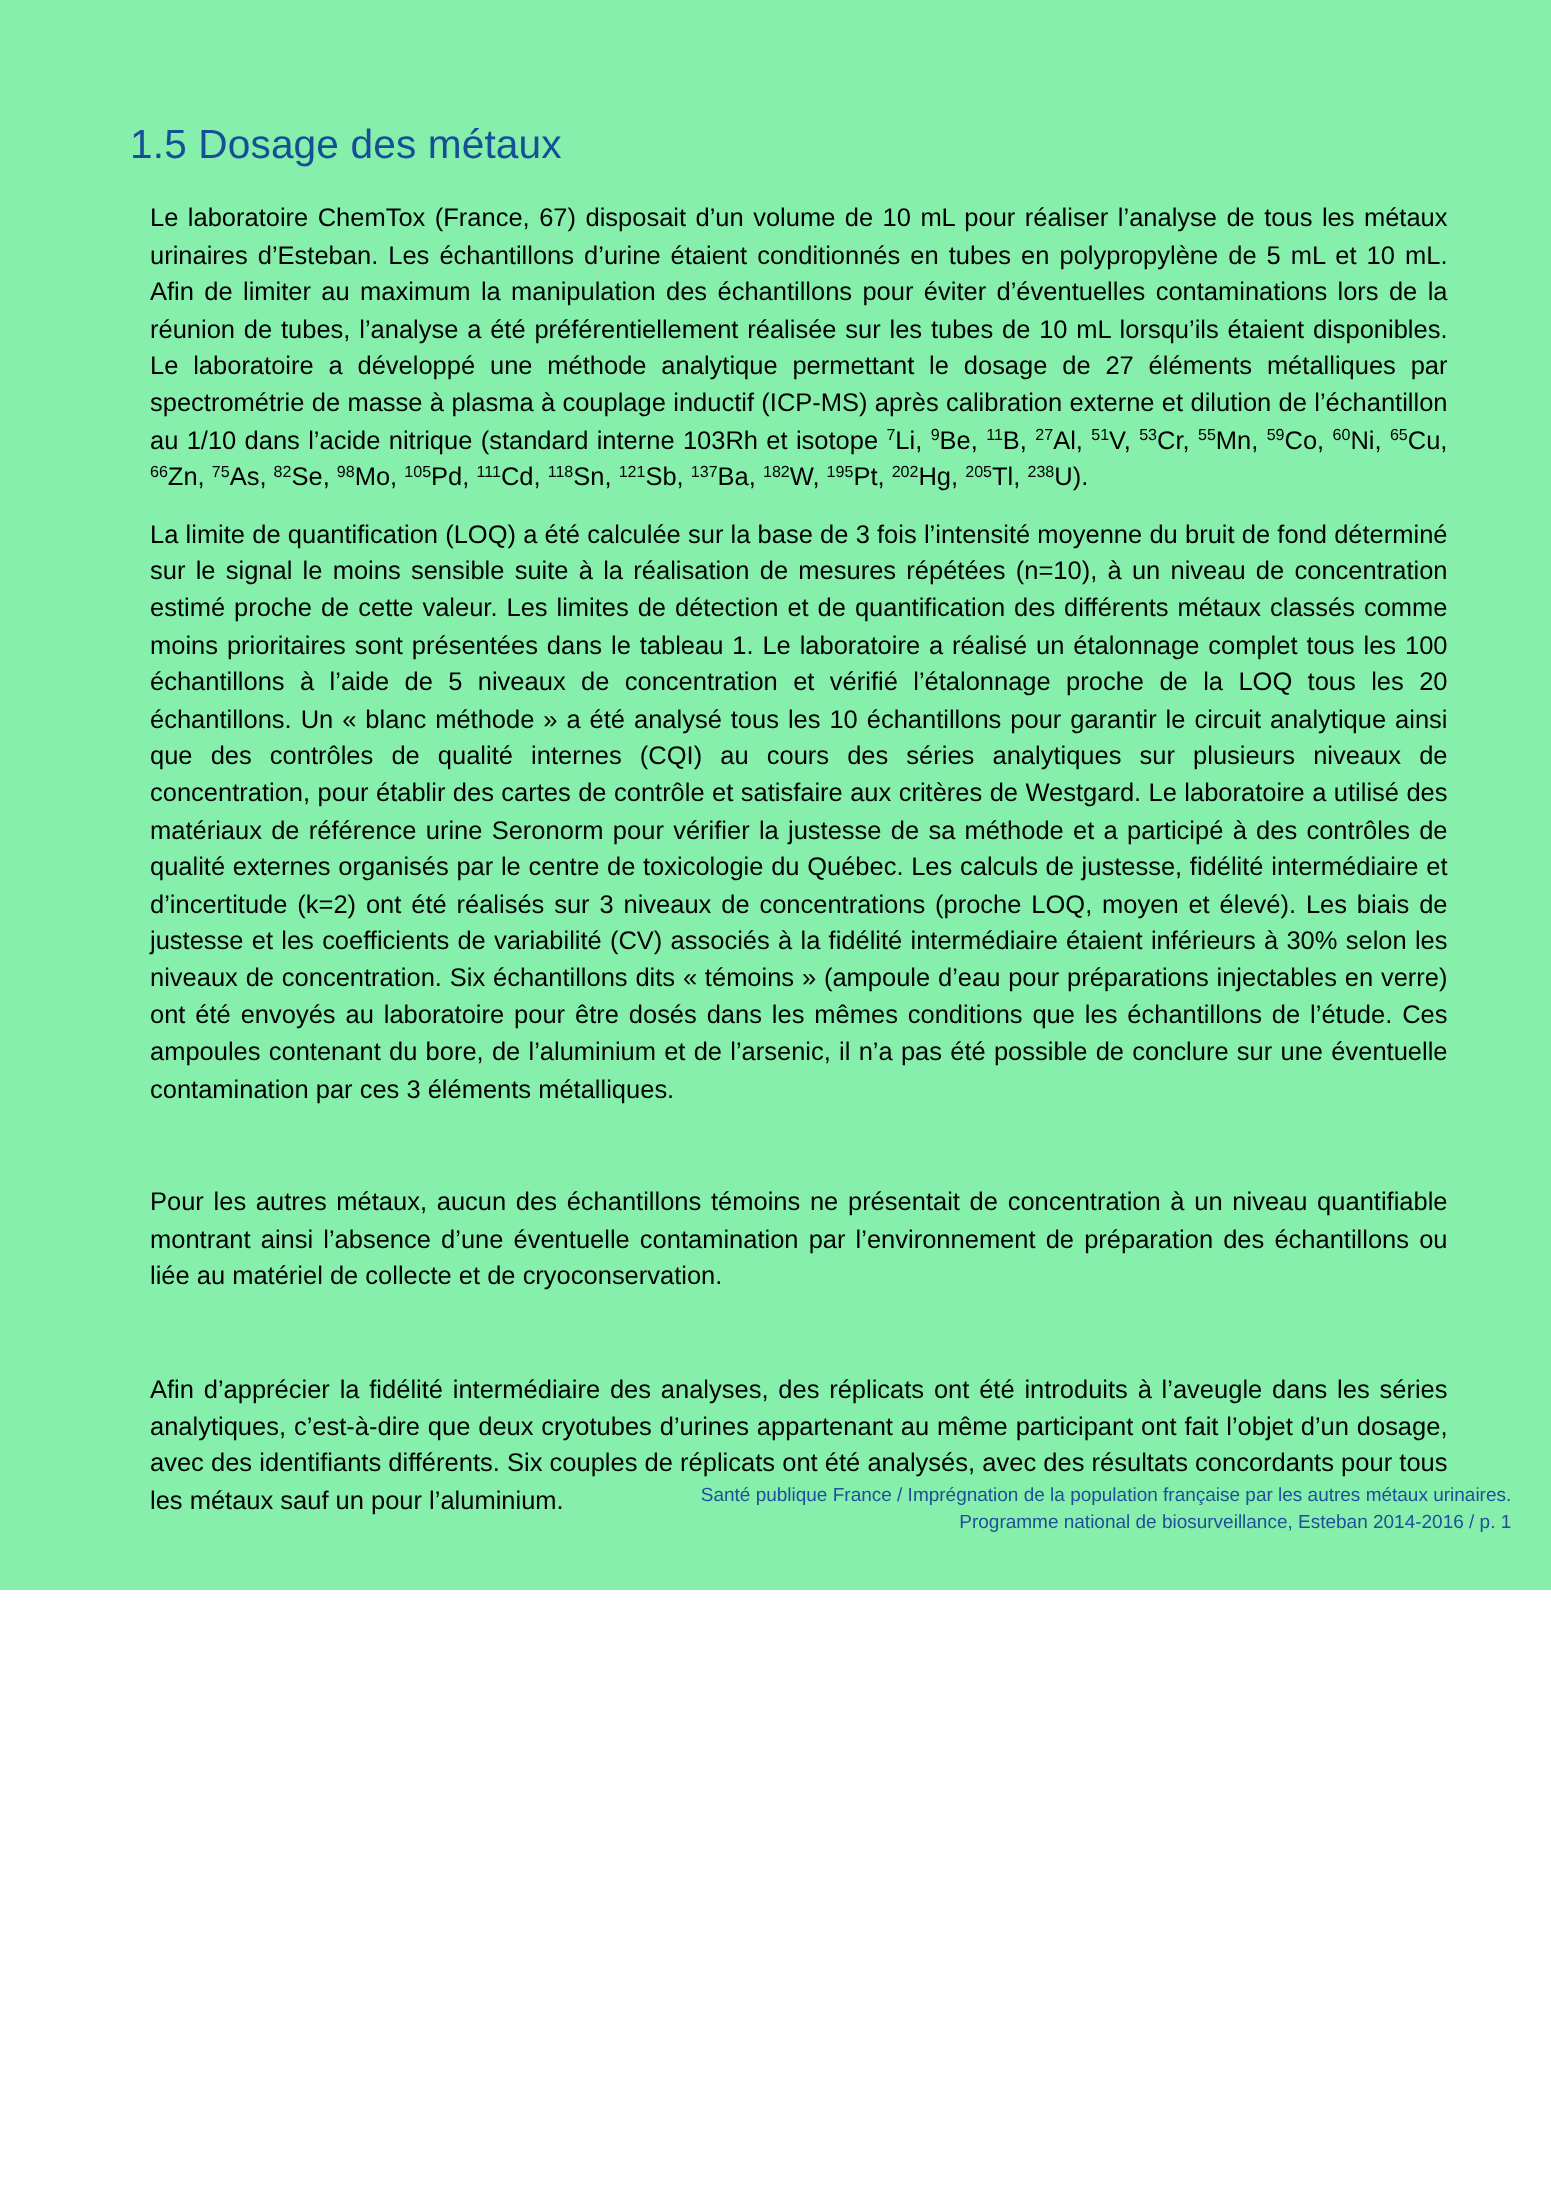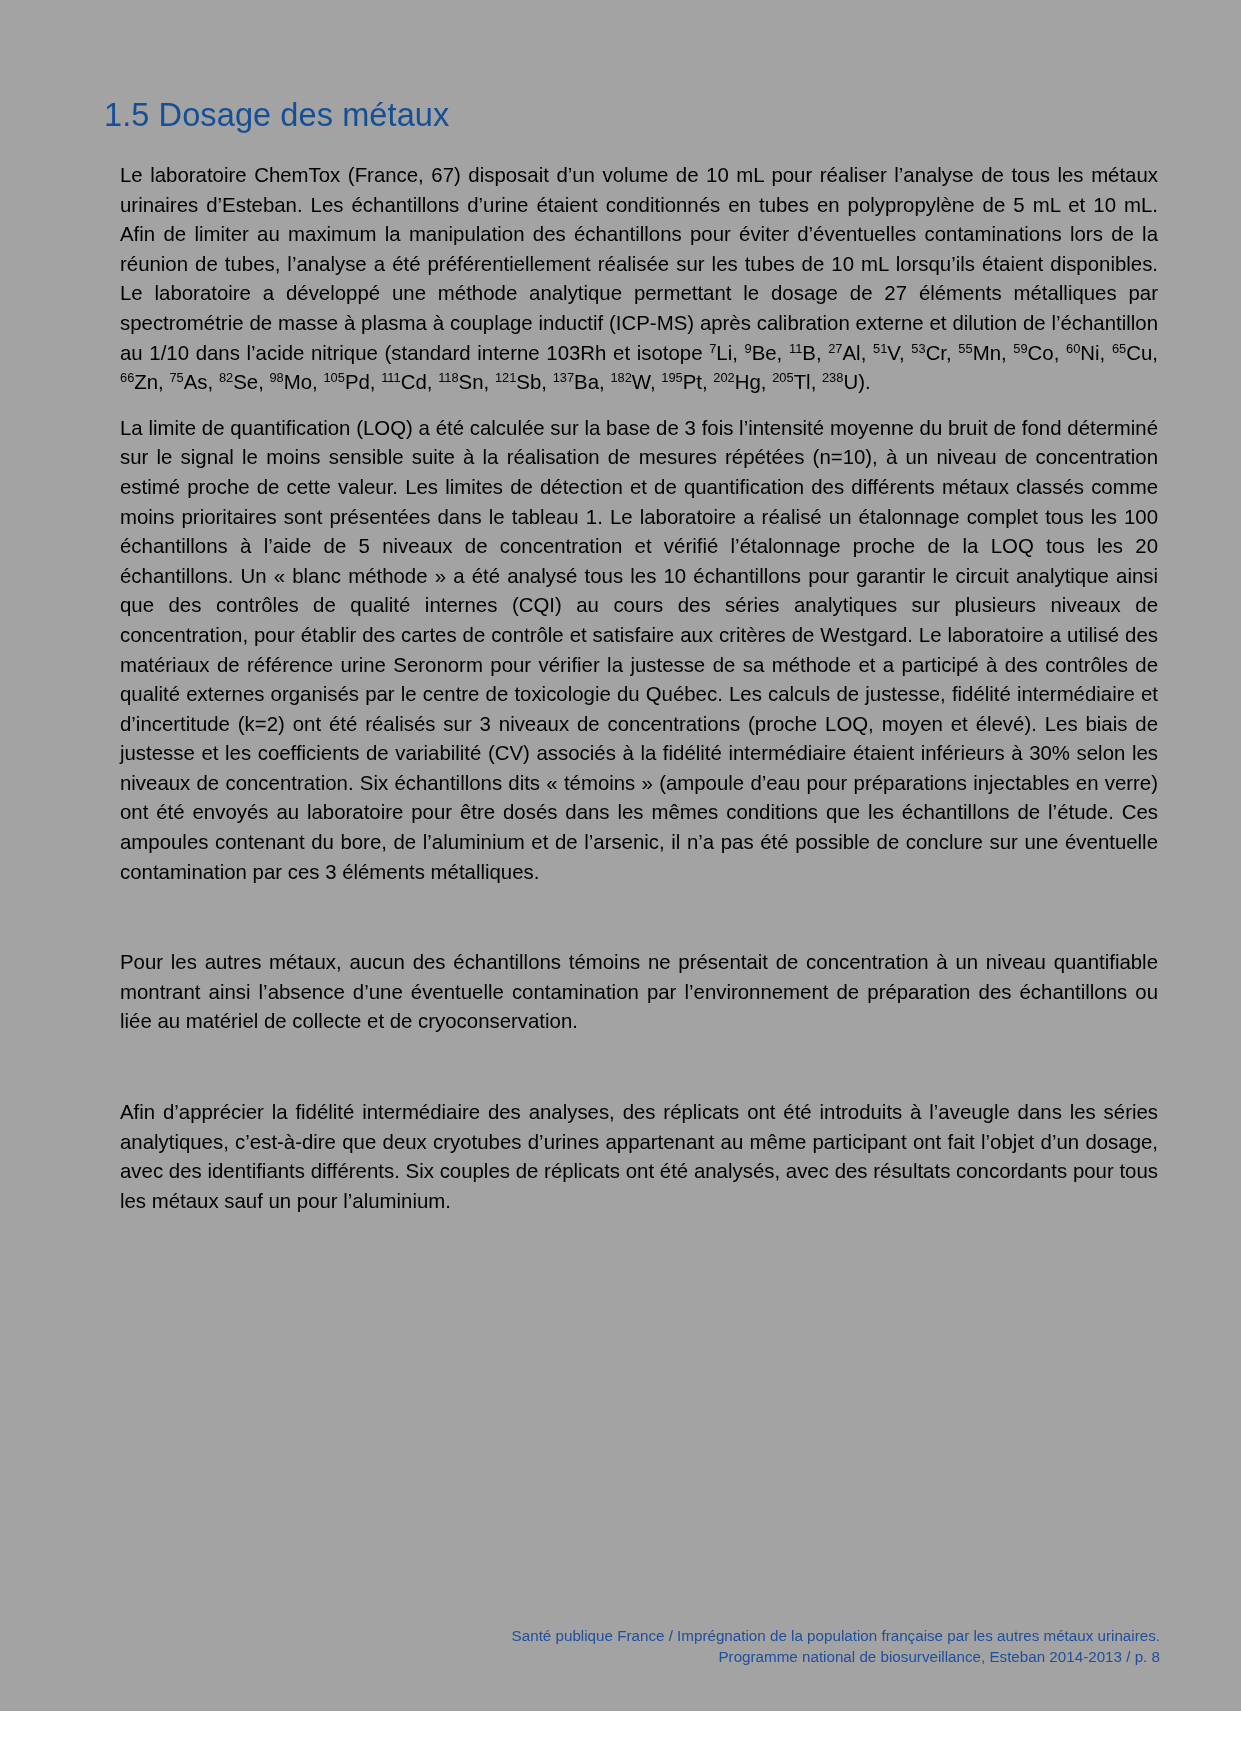--- a/index.html
+++ b/index.html
@@ -7,22 +7,22 @@
     padding: 0;
     background: #ffffff;
   }
   body {
     font-family: "Liberation Sans", sans-serif;
     color: #000000;
   }
   .page {
     position: relative;
     width: 1241px;
-    height: 1711px;
-    background: #a3a3a3;
+    height: 1272px;
+    background: #86efac;
     box-sizing: border-box;
     overflow: hidden;
   }
   .content {
     position: absolute;
     left: 104px;
     top: 96px;
     width: 1070px;
   }
   h1.section-title {
@@ -51,21 +51,21 @@
     font-size: 0.63em;
     vertical-align: 0.52em;
     line-height: 0;
   }
   .footer {
     position: absolute;
     left: 0;
     right: 0;
     bottom: 44px;
     text-align: right;
-    padding-right: 81px;
+    padding-right: 32px;
     color: #1F4E9B;
     font-size: 15.2px;
     line-height: 21px;
   }
   .footer div {
     white-space: nowrap;
   }
 </style>
 </head>
 <body>
@@ -88,16 +88,16 @@
 
     <p class="body-par">Afin d’apprécier la fidélité intermédiaire des analyses, des réplicats ont été introduits à l’aveugle dans les séries analytiques, c’est-à-dire que deux cryotubes d’urines appartenant au même participant ont fait l’objet d’un dosage, avec des identifiants différents. Six couples de réplicats ont été analysés, avec des résultats concordants pour tous les métaux sauf un pour l’aluminium.</p>
 
     <div class="par-gap"></div>
 
 
   </div>
 
   <div class="footer">
     <div>Santé publique France / Imprégnation de la population française par les autres métaux urinaires.</div>
-    <div>Programme national de biosurveillance, Esteban 2014-2013 / p. 8</div>
+    <div>Programme national de biosurveillance, Esteban 2014-2016 / p. 1</div>
   </div>
 
 </div>
 
 </body></html>

